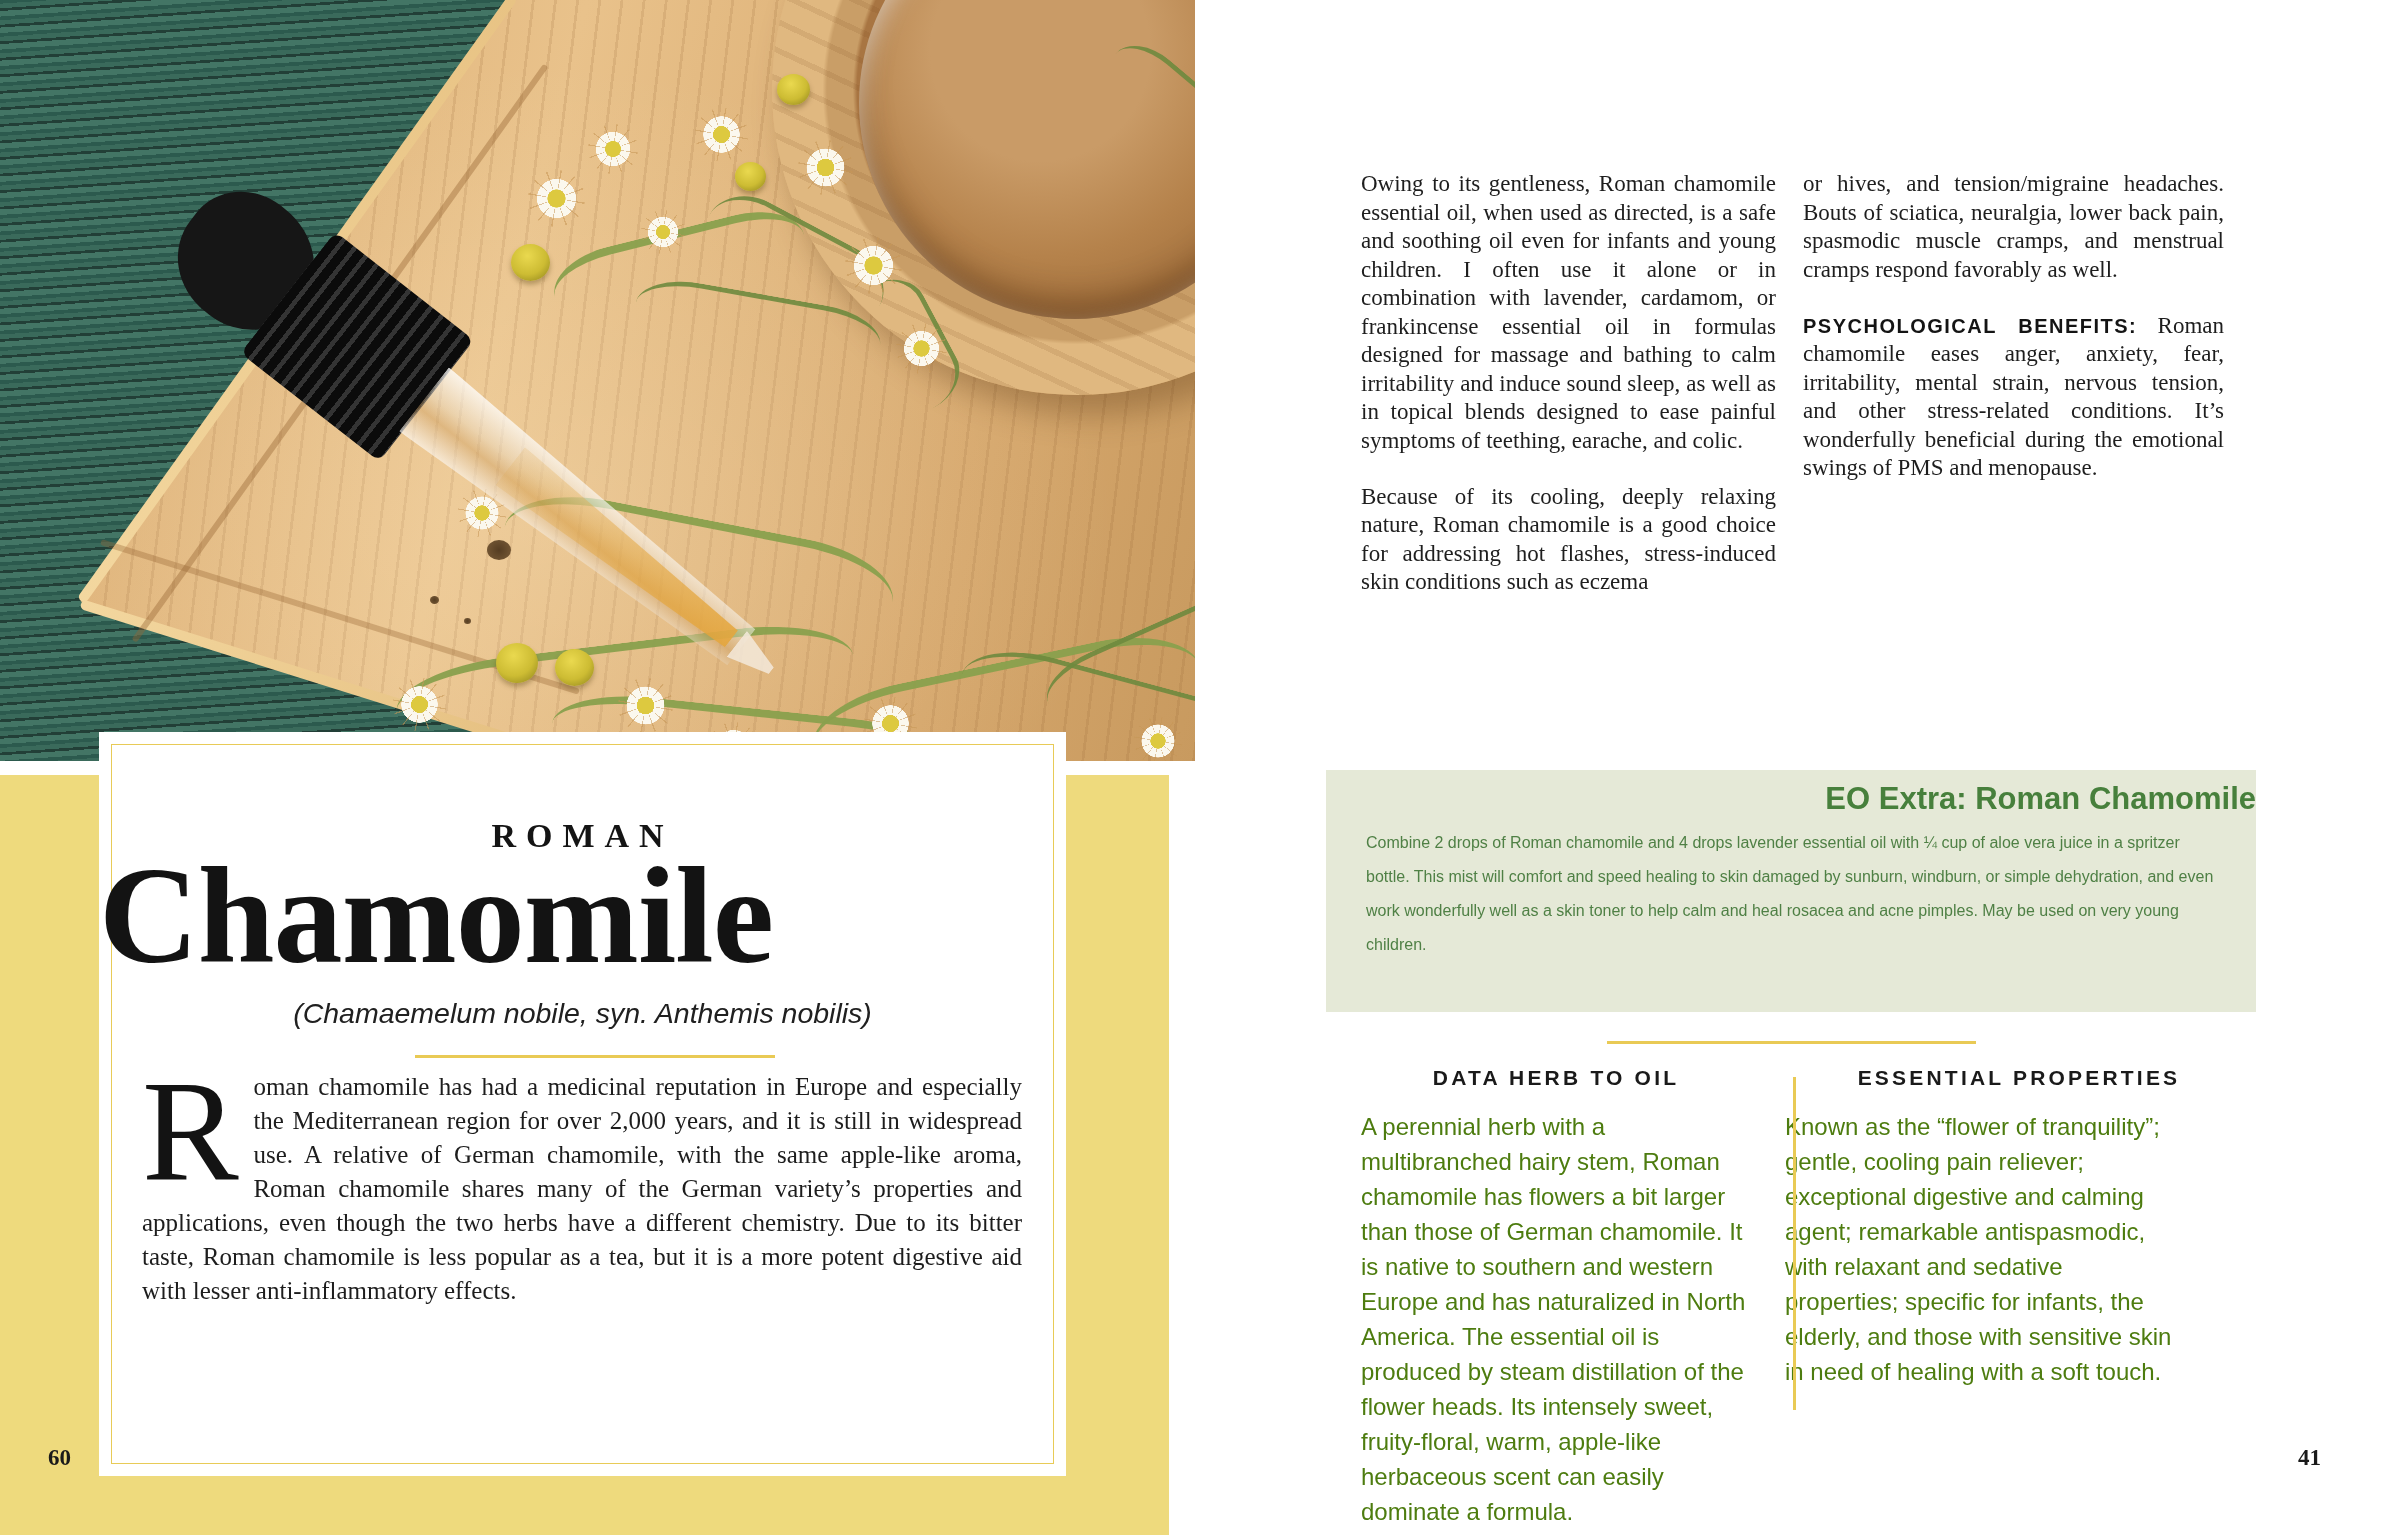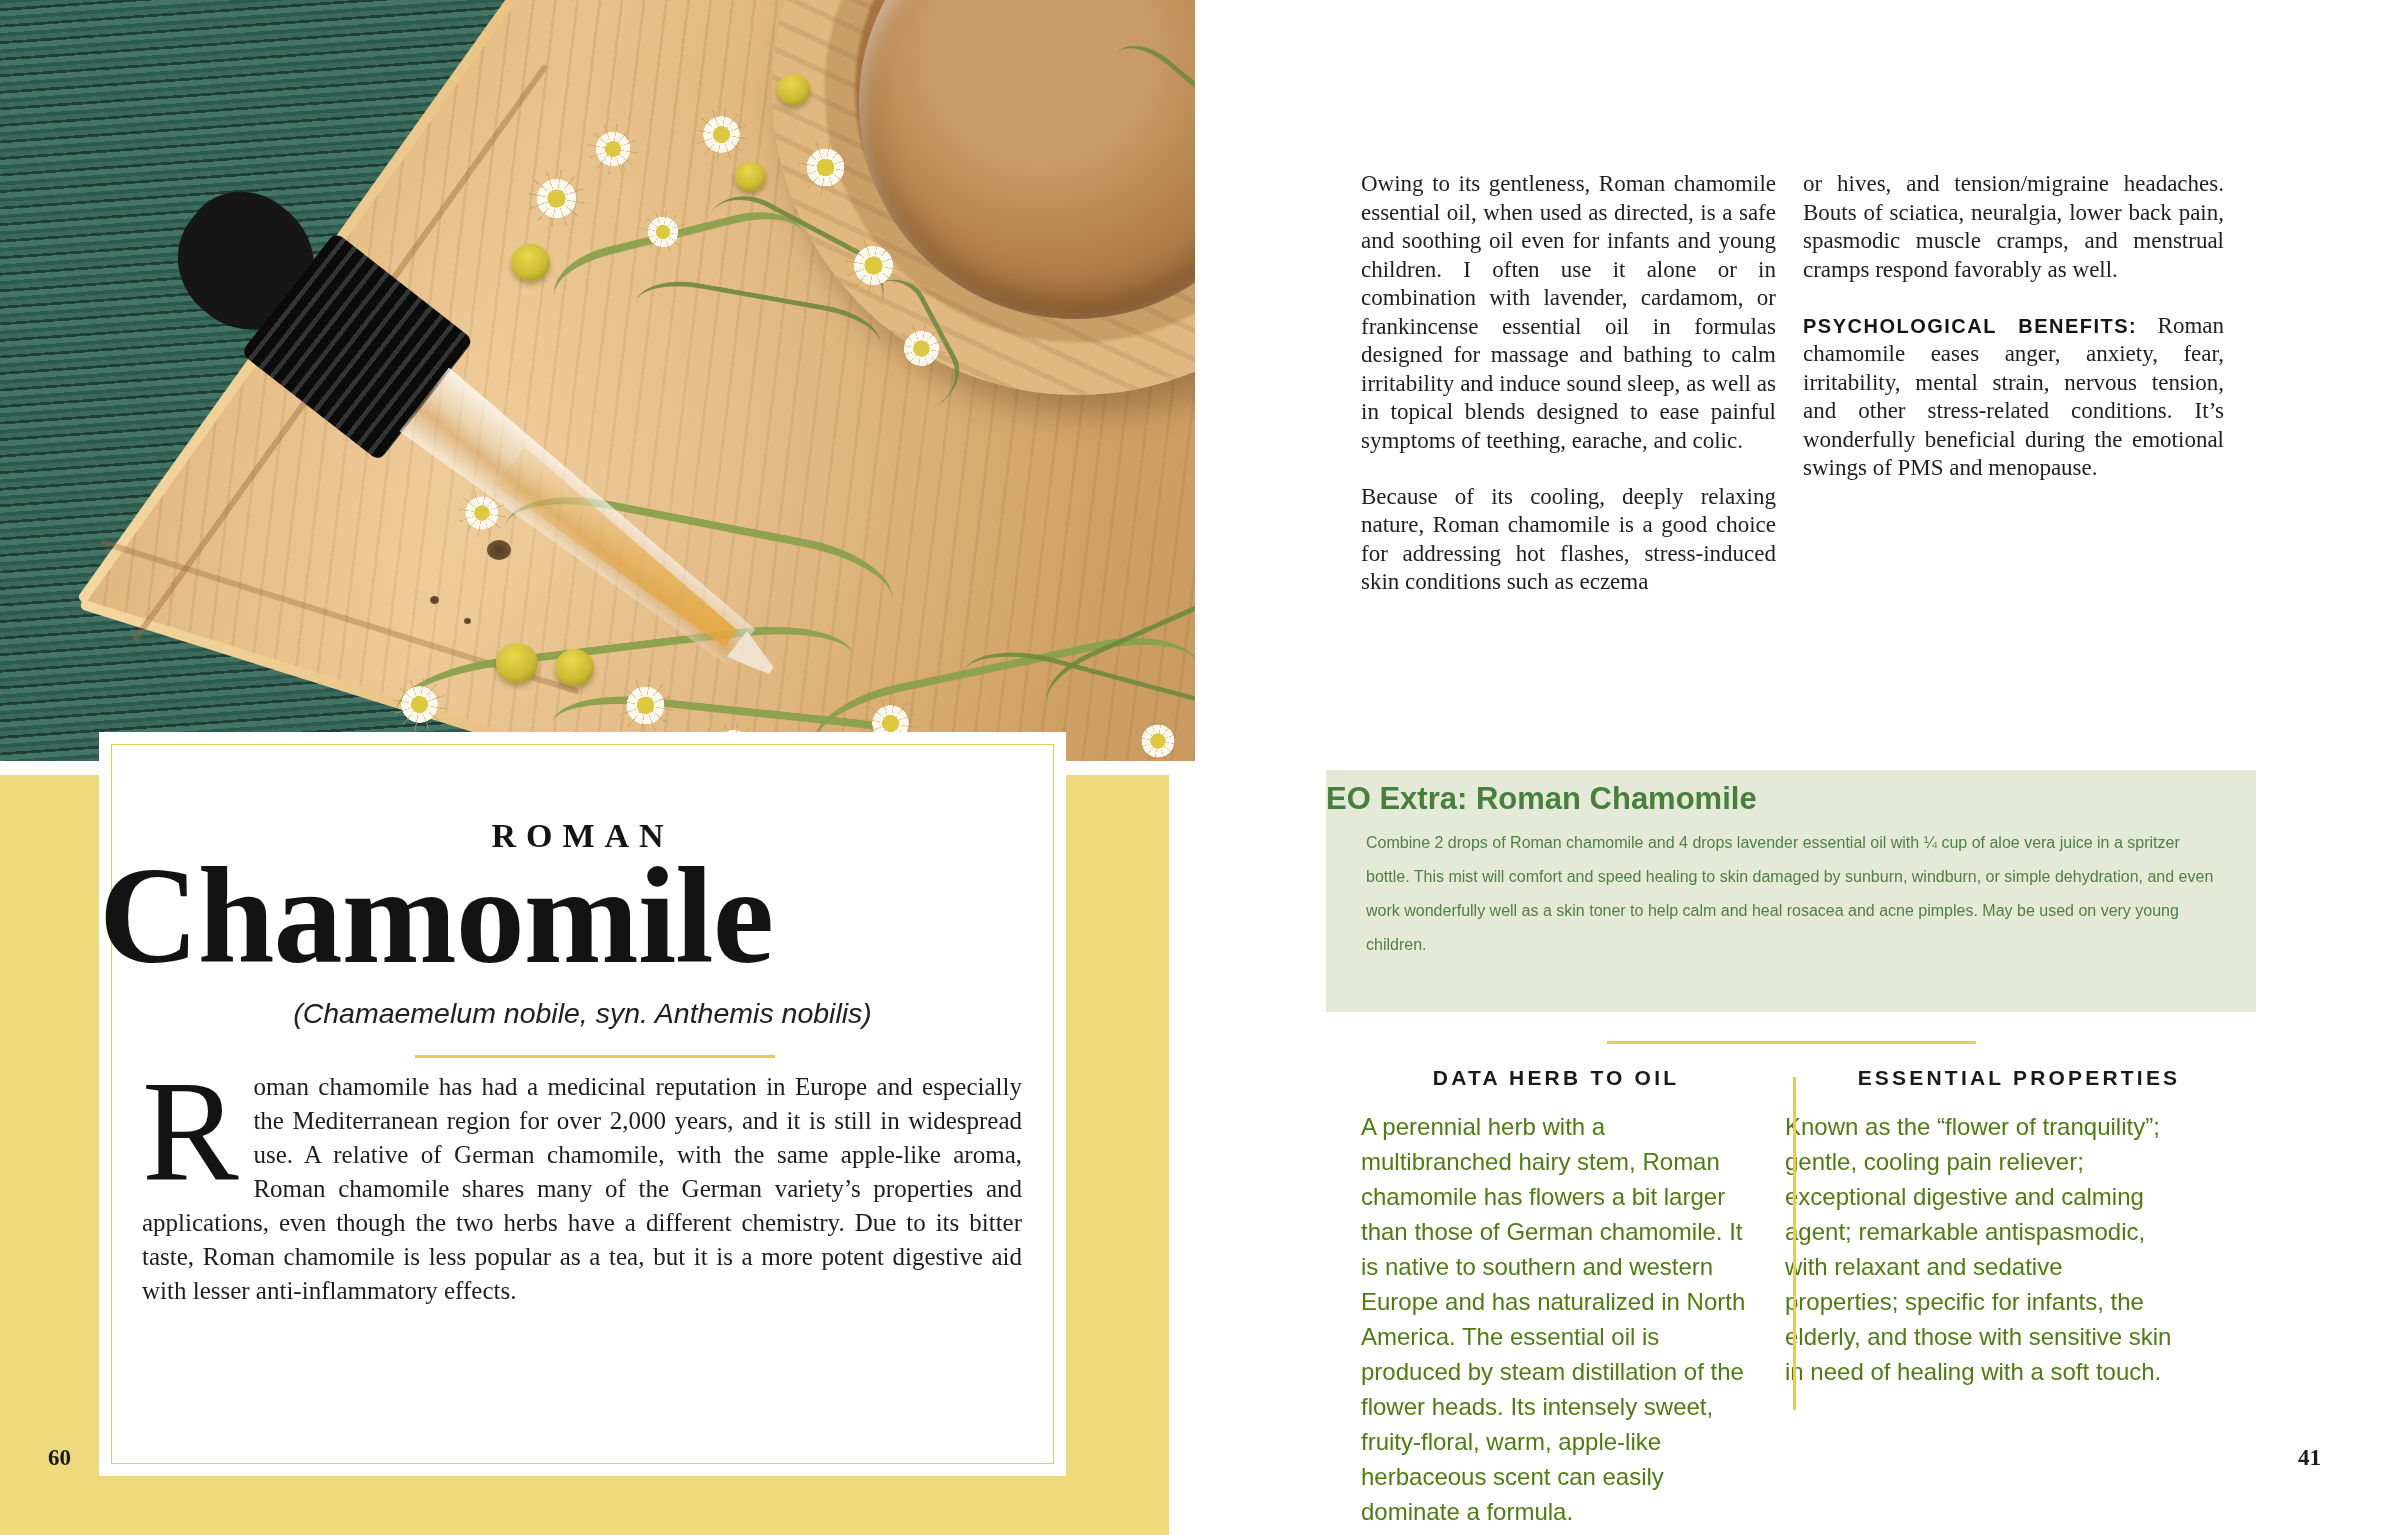--- a/index.html
+++ b/index.html
@@ -79,21 +79,21 @@
   .pagenum.pr{left:2298px;top:1445px;}
 
   
   .col{position:absolute;top:170px;font-size:23px;line-height:28.5px;text-align:justify;color:#1e1e1e;}
   .col p{margin:0;}
   .col p.mt{margin-top:27.6px;}
   .col1{left:1361px;width:415px;}
   .col2{left:1803px;width:421px;}
   .lbl{font-family:"Liberation Sans",sans-serif;font-weight:700;font-size:20px;letter-spacing:1.5px;color:#141414;}
   .eo-box{position:absolute;left:1326px;top:770px;width:930px;height:242px;background:#e5e9d7;}
-  .eo-title{margin:11px 0 0;text-align:left;font-family:"Liberation Sans",sans-serif;
+  .eo-title{margin:11px 0 0;text-align:right;font-family:"Liberation Sans",sans-serif;
         font-weight:700;font-size:31px;color:#47803c;}
   .eo-body{margin:9.2px 40px 0;font-family:"Liberation Sans",sans-serif;font-size:16px;
         line-height:34px;color:#4f8045;}
   .h-rule{position:absolute;left:1607px;top:1041px;width:369px;height:2.8px;background:#e9ca55;}
   .v-rule{position:absolute;left:1793px;top:1077px;width:2.8px;height:333px;background:#e9ca55;}
   .subhead{position:absolute;top:1066px;text-align:center;font-family:"Liberation Sans",sans-serif;
         font-weight:700;font-size:21px;letter-spacing:3.2px;color:#1a1a1a;}
   .sh1{left:1361px;width:390px;}
   .sh2{left:1824px;width:390px;}
   .subbody{position:absolute;top:1109px;font-family:"Liberation Sans",sans-serif;

